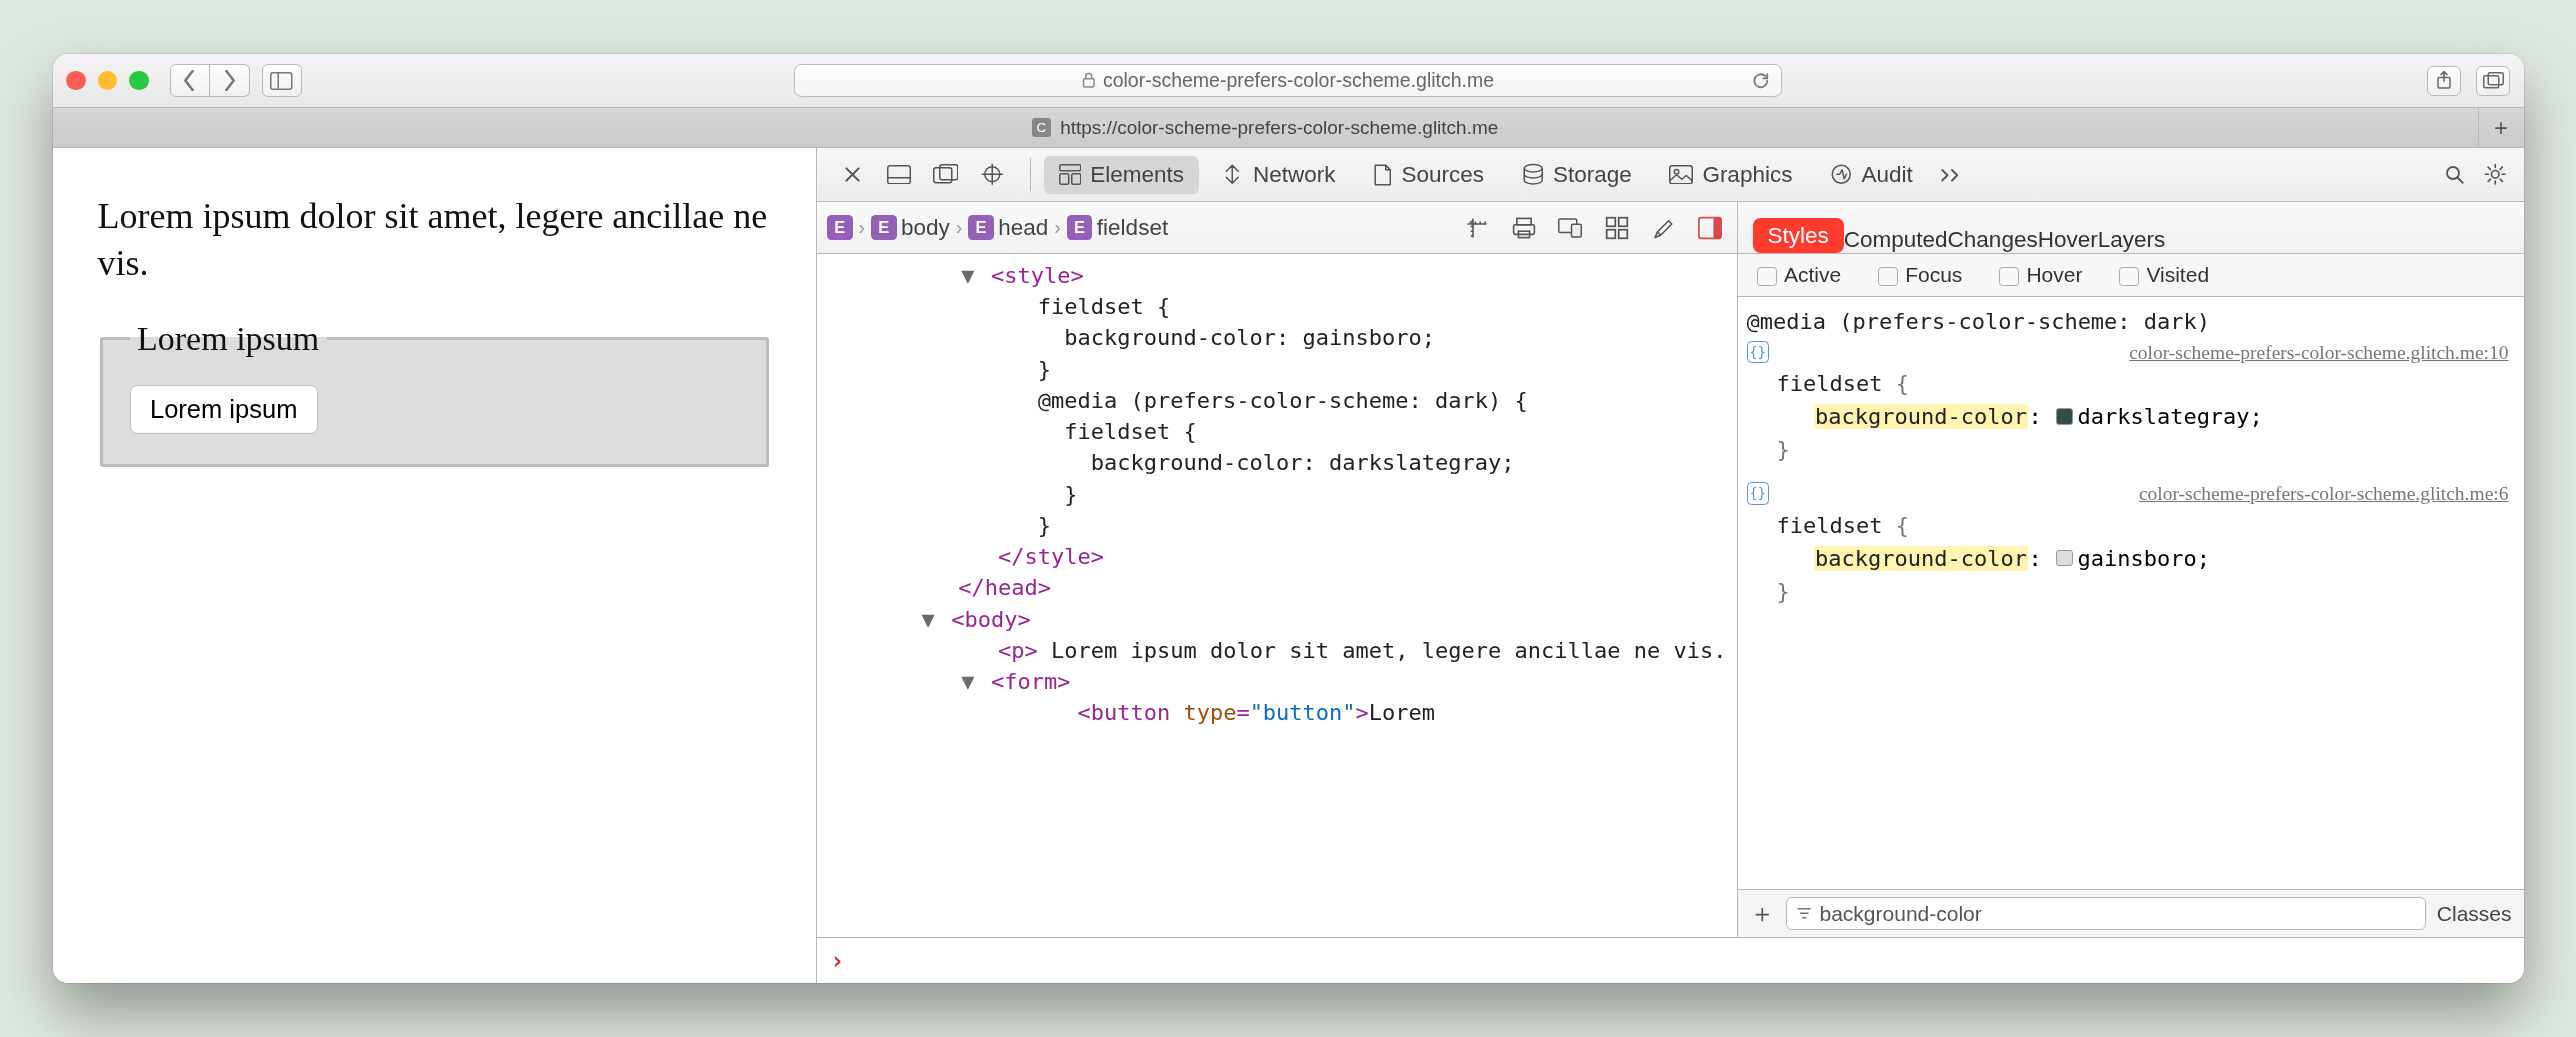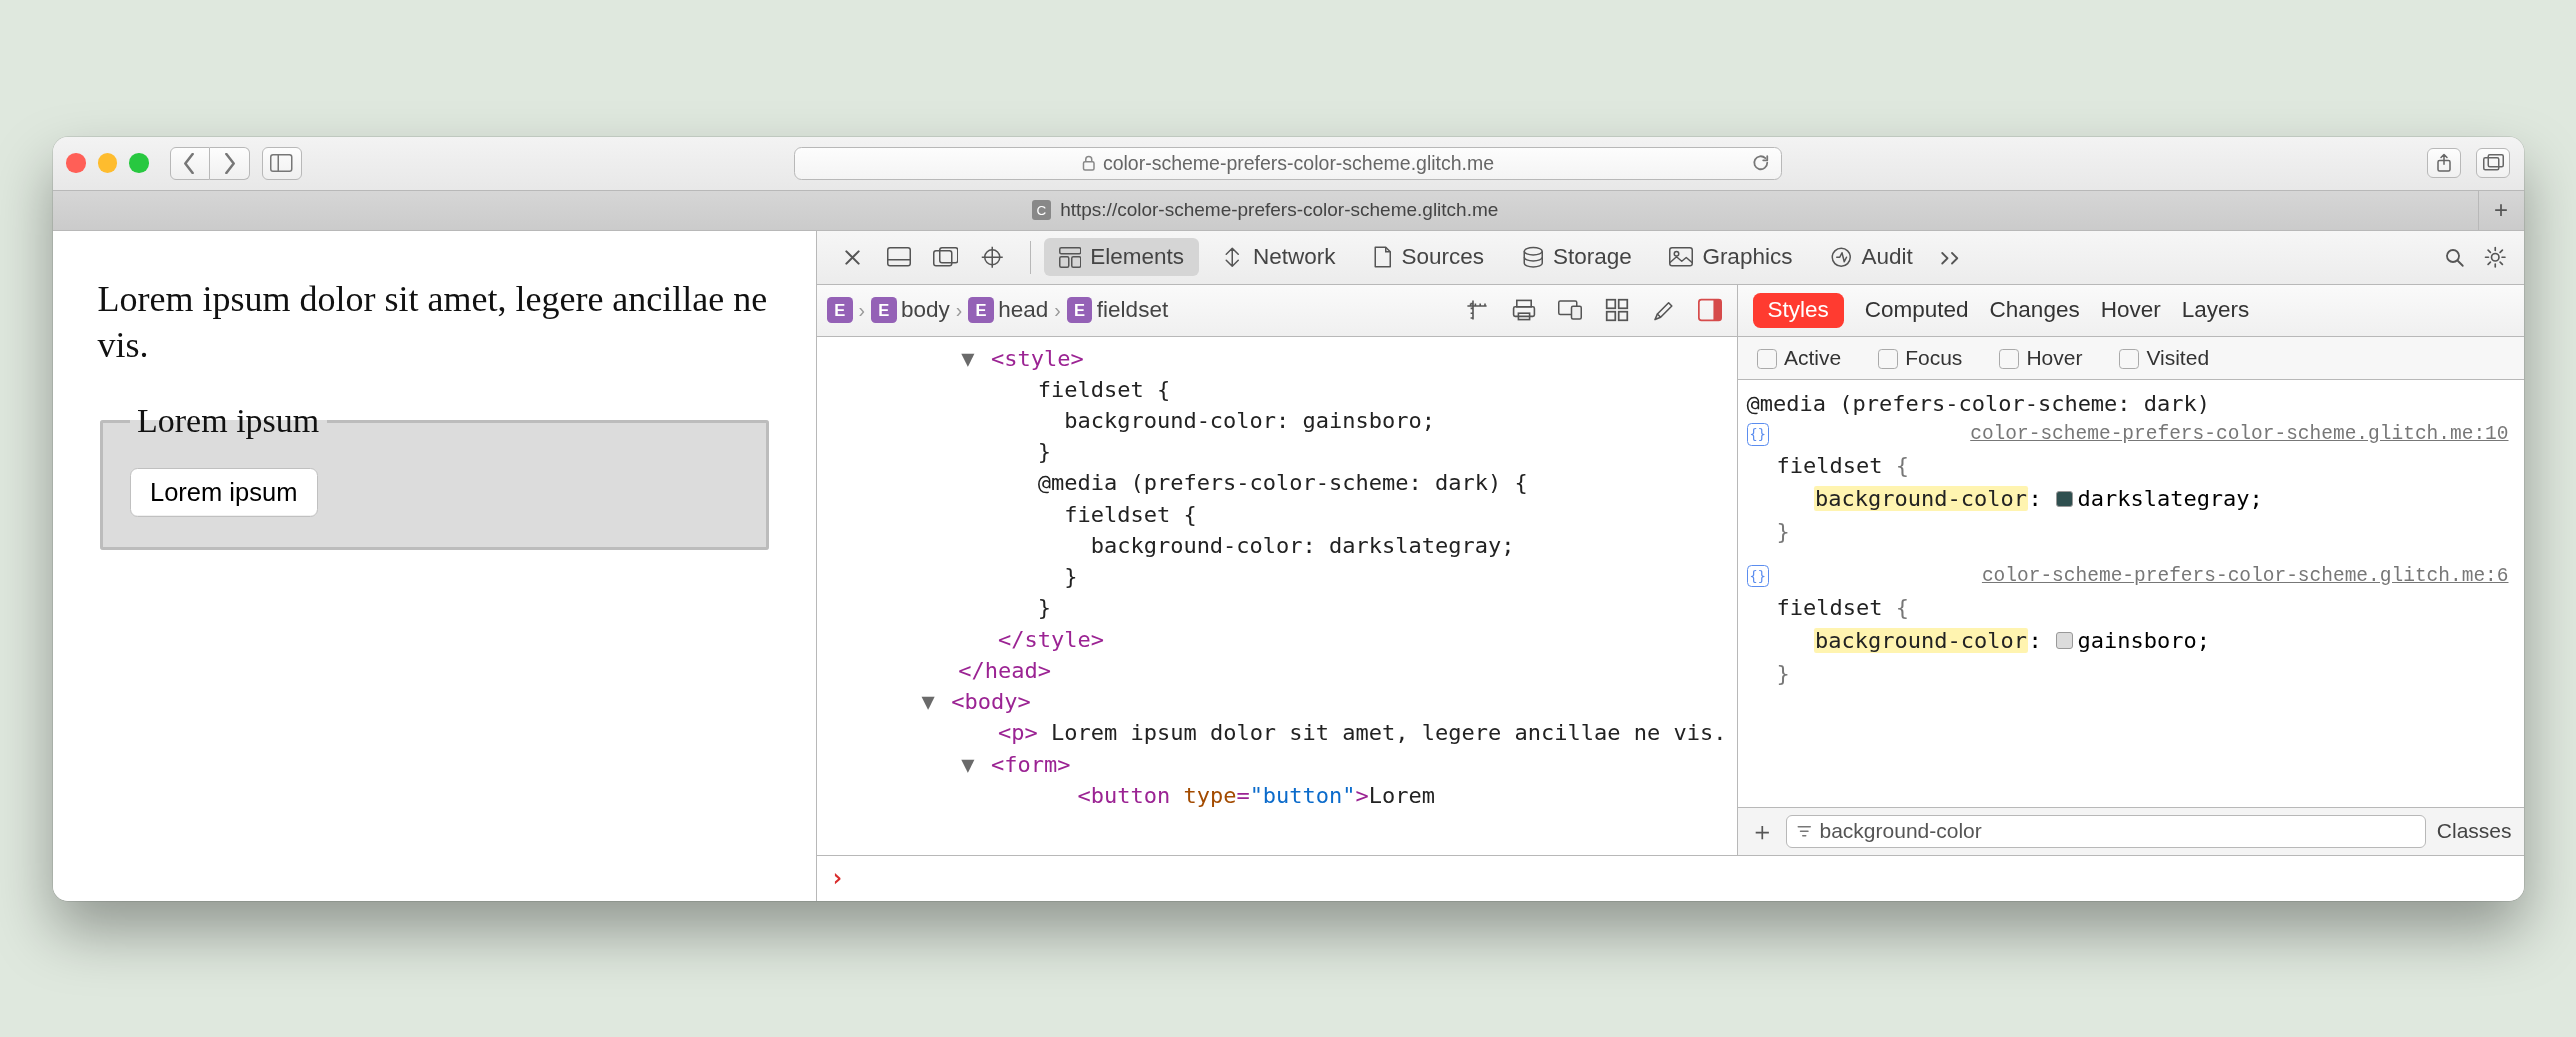--- a/index.html
+++ b/index.html
@@ -13,21 +13,21 @@
     --sel-blue:#1a63ff;
     --tag-pink:#9b2393;
     --attr-blue:#0b6bcb;
     --attr-orange:#c28500;
     --str-brown:#a34b00;
     --mono:'SF Mono',Menlo,Consolas,monospace;
     --sans:-apple-system,'Helvetica Neue',Arial,sans-serif;
   }
   *{box-sizing:border-box}
   body{margin:0;background:#dfe8de;font-family:var(--sans);display:flex;align-items:center;justify-content:center;min-height:100vh}
-  .window{width:2471px;height:764px;background:var(--mac-grey-light);border-radius:15px;box-shadow:0 30px 60px rgba(0,0,0,.35),0 0 0 0.7px rgba(0,0,0,.12);overflow:hidden;display:flex;flex-direction:column}
+  .window{width:2471px;height:929px;background:var(--mac-grey-light);border-radius:15px;box-shadow:0 30px 60px rgba(0,0,0,.35),0 0 0 0.7px rgba(0,0,0,.12);overflow:hidden;display:flex;flex-direction:column}
   
   .titlebar{height:54px;background:linear-gradient(#f3f3f3,#e8e8e8);border-bottom:0.7px solid var(--mac-border);display:flex;align-items:center;padding:0 13.5px;position:relative;font-size:19px;color:#5a5a5a}
   .traffic{display:flex;gap:12px}
   .dot{width:19.5px;height:19.5px;border-radius:50%}
   .dot.red{background:#ff5f57}
   .dot.yellow{background:#febc2e}
   .dot.green{background:#28c840}
   .nav-arrows{display:flex;margin-left:21px;gap:0}
   .navbtn{width:40px;height:33px;border:0.7px solid var(--mac-border);background:linear-gradient(#fdfdfd,#f0f0f0);display:flex;align-items:center;justify-content:center;color:#777;font-size:19.5px}
   .navbtn:first-child{border-radius:6px 0 0 6px}
@@ -74,31 +74,31 @@
   .tag{color:var(--tag-pink)}
   .attrn{color:var(--str-brown)}
   .attrv{color:var(--attr-blue)}
   .txt{color:#222}
   .sel{background:var(--sel-blue);color:#fff}
   .sel .tag,.sel .attrn,.sel .attrv,.sel .txt{color:#fff}
   .console-bar{height:46px;border-top:0.7px solid var(--mac-border);display:flex;align-items:center;padding:0 13.5px;font-family:var(--mono);font-size:24px}
   .console-bar .chev{color:#d92c2c;font-weight:700}
   
   .styles-pane{flex:1;display:flex;flex-direction:column;min-width:0}
-  .styles-tabs{height:52px;border-bottom:0.7px solid var(--mac-border);display:flex;align-items:center;gap:21px;padding:0 15px;font-size:22.5px;color:#333;background:linear-gradient(#fafafa,#f0f0f0)}
+  .styles-tabs{height:52px;border-bottom:0.7px solid var(--mac-border);display:flex;align-items:flex-end;padding:0 15px;font-size:22.5px;color:#333;background:linear-gradient(#fafafa,#f0f0f0)}
   .pill{padding:4.5px 15px;border-radius:7.5px}
   .pill.active{background:#ff3b30;color:#fff}
   .force-row{height:43px;border-bottom:0.7px solid var(--mac-border);display:flex;align-items:center;gap:37px;padding:0 19.5px;font-size:21px;color:#333;background:#f7f7f7}
   .chk{width:19.5px;height:19.5px;border:1.5px solid #aaa;border-radius:3.7px;display:inline-block;margin-right:7.5px;vertical-align:middle}
   .styles-body{flex:1;overflow:auto;font-family:var(--mono);font-size:22px;line-height:1.5;padding:7.5px 15px 7.5px 9px;min-height:0;background:#fff}
   .rule{margin-bottom:13.5px}
   .rule-head{display:flex;align-items:flex-start}
   .rule-head .srcicon{width:22.5px;height:22.5px;border:1.5px solid #5b8def;border-radius:4.5px;color:#5b8def;font-size:13.5px;display:flex;align-items:center;justify-content:center;margin-right:7.5px;margin-top:3px;flex-shrink:0}
   .mq{color:#222}
-  .srclink{margin-left:auto;color:#777;text-decoration:underline;font-family:Liberation Mono, monospace;font-size:19.5px;white-space:nowrap}
+  .srclink{margin-left:auto;color:#777;text-decoration:underline;font-family:Liberation Serif, serif;font-size:19.5px;white-space:nowrap}
   .selector{color:#222;margin-left:30px}
   .brace{color:#777}
   .decl{margin-left:67px}
   .propname{color:#222;background:#fff4b0;border-radius:2.2px;padding:0 1.5px}
   .swatch{display:inline-block;width:16.5px;height:16.5px;border:0.7px solid #999;border-radius:3px;vertical-align:middle;margin:0 4.5px 3px 1.5px}
   .styles-footer{height:48px;border-top:0.7px solid var(--mac-border);display:flex;align-items:center;padding:0 12px;gap:10.5px;background:#f4f4f4;font-size:21px}
   .plus{font-size:25.5px;color:#555}
   .filter-input{flex:1;height:33px;border:0.7px solid var(--mac-border);border-radius:6px;background:#fff;display:flex;align-items:center;padding:0 9px;color:#555;gap:7.5px}
   .classes-btn{color:#444}
   svg{display:block}

